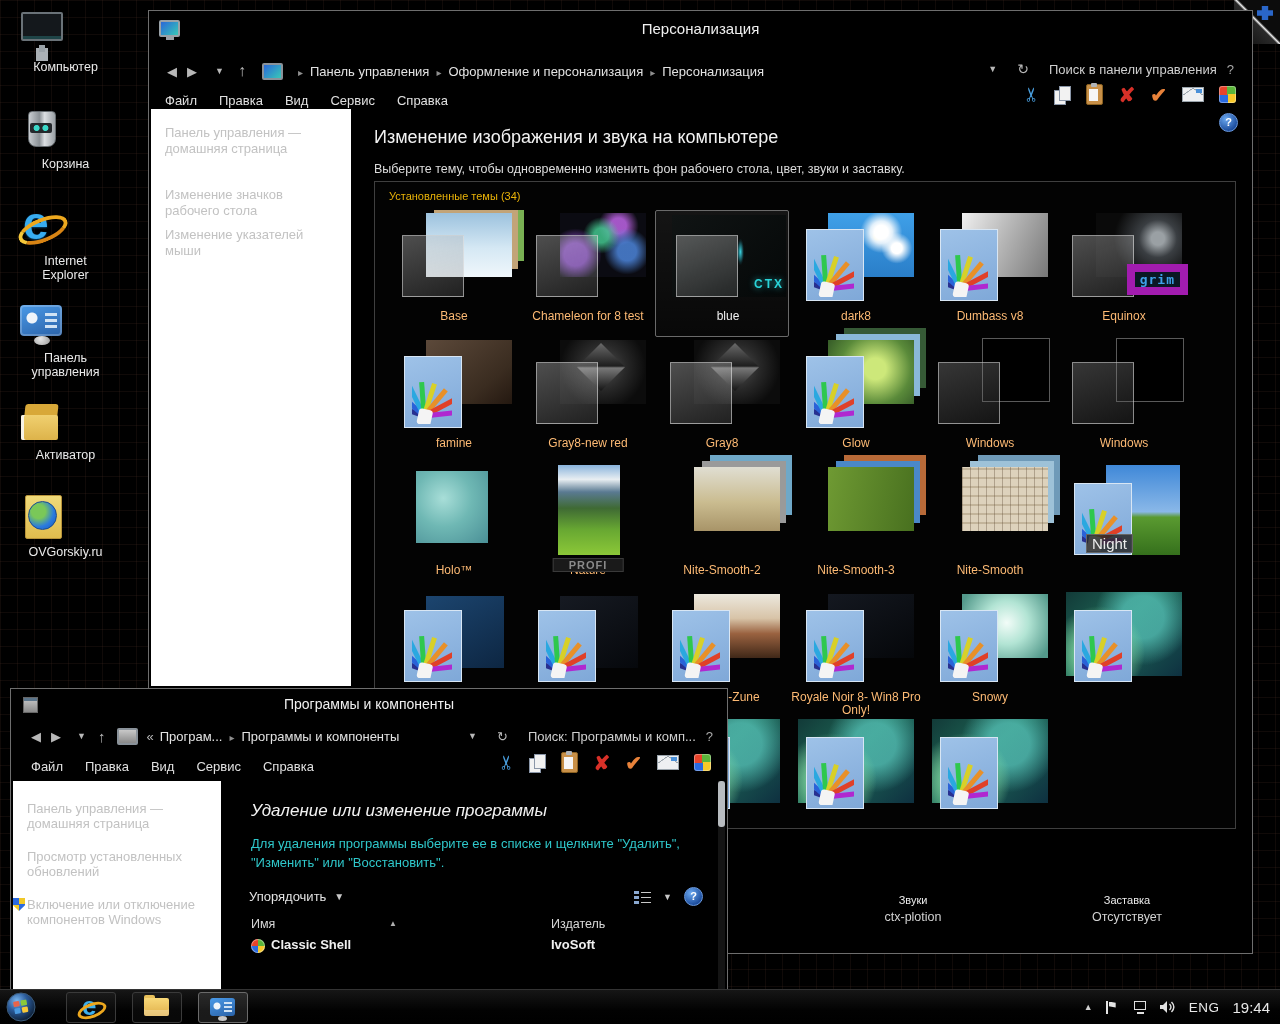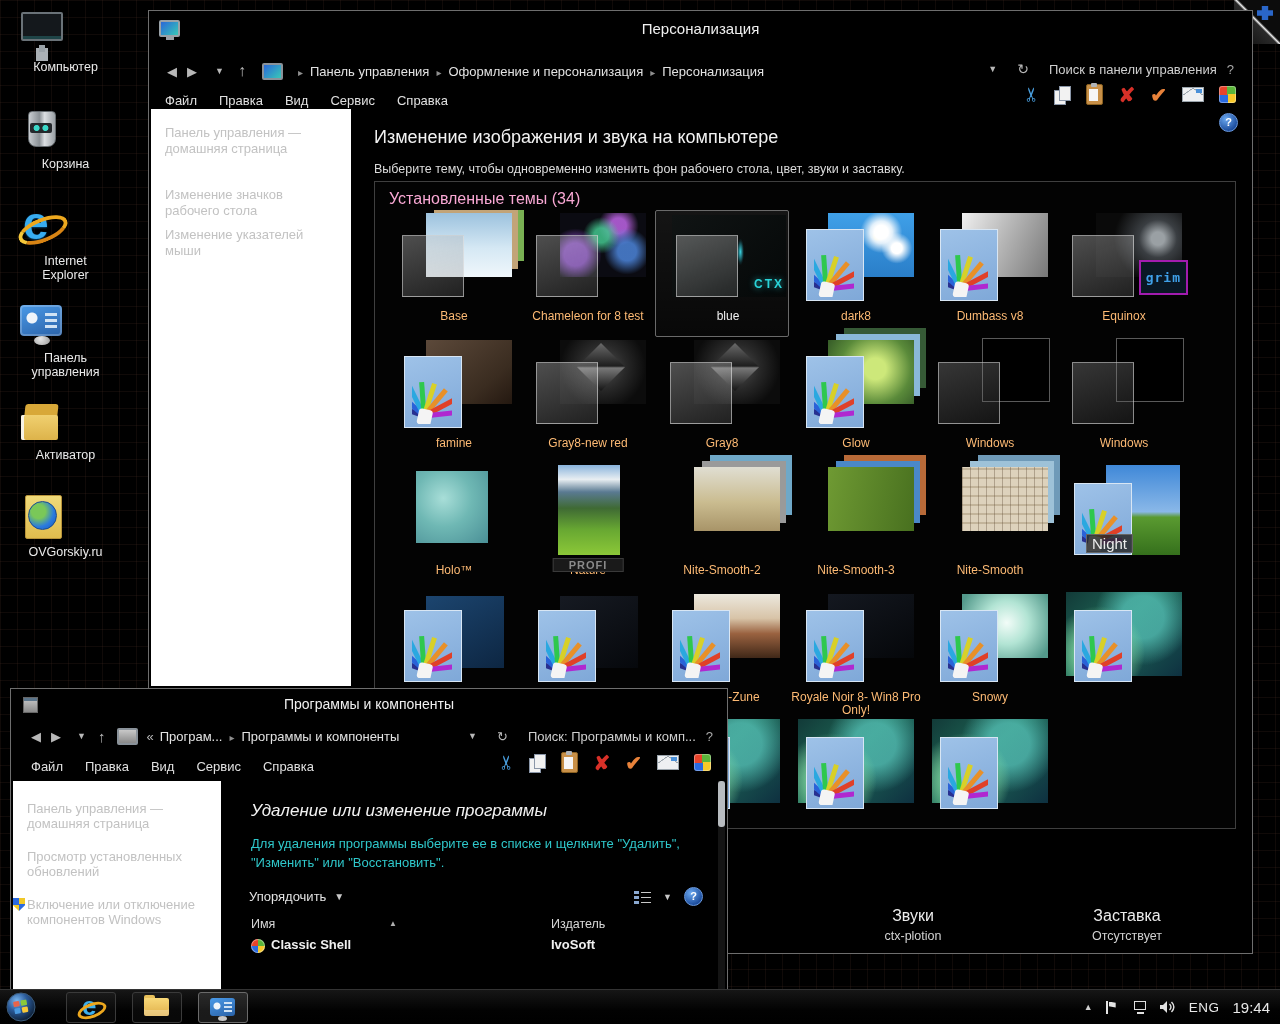--- a/index.html
+++ b/index.html
@@ -97,21 +97,21 @@
 
   .pers-sidebar{position:absolute;left:2px;top:98px;width:200px;height:577px;background:#fff;padding:0 14px;box-sizing:border-box;}
   .pers-sidebar .sb-link{color:#c2c2c2;font-size:13px;line-height:16px;cursor:default;}
   .pers-sidebar .sb-link:nth-child(1){margin-top:16px;}
   .pers-sidebar .sb-link:nth-child(2){margin-top:30px;}
   .pers-sidebar .sb-link:nth-child(3){margin-top:8px;}
 
   .pers-heading{position:absolute;left:225px;top:116px;font-size:18px;color:#f2f2f2;}
   .pers-sub{position:absolute;left:225px;top:151px;font-size:12.5px;color:#dcdcdc;}
   .themes-panel{position:absolute;left:225px;top:170px;width:862px;height:648px;border:1px solid #3f3f3f;background:#030303;box-sizing:border-box;overflow:hidden;}
-  .group-label{position:absolute;left:14px;top:8px;font-size:16px;color:#f9a8d4;text-align:center;}
+  .group-label{position:absolute;left:14px;top:8px;font-size:11px;color:#eab308;text-align:center;}
   .themes-grid{position:absolute;left:12px;top:28px;width:830px;height:620px;display:flex;flex-wrap:wrap;align-content:flex-start;overflow:hidden;}
 
   .theme{width:134px;height:127px;display:flex;flex-direction:column;align-items:center;border:1px solid transparent;border-radius:2px;box-sizing:border-box;cursor:default;}
   .theme.selected{border-color:#6a6a6a;background:linear-gradient(180deg,rgba(255,255,255,.07),rgba(255,255,255,.02));padding-left:12px;}
   .thumb{position:relative;width:128px;height:96px;}
   .tname{margin-top:3px;font-size:12px;color:#fdba74;text-align:center;line-height:13px;max-height:27px;overflow:hidden;}
   .theme.selected .tname{color:#f0f0f0;}
   .b1{position:absolute;right:6px;top:2px;width:86px;height:64px;}
   .pane{position:absolute;left:12px;bottom:10px;width:60px;height:60px;background:linear-gradient(160deg,rgba(200,200,200,.38),rgba(110,110,110,.28));border:1px solid rgba(225,225,225,.55);z-index:2;}
   .fan{position:absolute;left:22px;bottom:10px;z-index:3;display:none;}
@@ -129,21 +129,21 @@
   .t-blue .b1{left:8px;top:4px;width:114px;height:82px;right:auto;
       background:radial-gradient(ellipse 5px 18px at 60% 45%,rgba(60,220,235,.95),rgba(20,80,90,.35) 60%,transparent 75%),linear-gradient(135deg,#101414,#050808);}
   .t-blue .badge{right:8px;bottom:16px;color:#2ad4d8;font-weight:bold;font-size:12px;letter-spacing:2px;text-shadow:0 0 6px rgba(42,212,216,.8);}
   .t-dark8 .b1{background:
       radial-gradient(circle at 62% 30%,#fff 10%,rgba(255,255,255,.85) 16%,transparent 30%),
       radial-gradient(circle at 80% 55%,#fff 7%,transparent 20%),
       radial-gradient(circle at 58% 36%,#f8d838 4%,transparent 9%),
       linear-gradient(180deg,#3fa0e8,#2a7ec8);}
   .t-dumbass .b1{background:linear-gradient(115deg,#f0f0f0,#b8b8b8 45%,#787878 100%);}
   .t-equinox .b1{background:radial-gradient(circle at 72% 40%,#9aa0a4 0 9%,#3a3e42 26%,#0a0a0a 60%),#050505;}
-  .t-equinox .badge{right:0;bottom:12px;color:#3fa0e8;background:#0a1824;border:2px solid #a21caf;font-weight:bold;font-size:13px;letter-spacing:1px;padding:8px 5px;font-family:"DejaVu Sans Mono",monospace;}
+  .t-equinox .badge{right:0;bottom:12px;color:#3fa0e8;background:#0a1824;border:8px solid #a21caf;font-weight:bold;font-size:13px;letter-spacing:1px;padding:0 5px;font-family:"DejaVu Sans Mono",monospace;}
   .t-famine .b1{background:linear-gradient(140deg,#5c493a 0%,#3a2c20 70%,#241810 100%);}
   .t-gray8 .b1{background:radial-gradient(circle at 50% 42%,#505050 0%,#282828 40%,#0c0c0c 75%),#0a0a0a;}
   .t-gray8 .b1::after{content:"";position:absolute;left:28%;top:16%;width:34px;height:34px;transform:rotate(45deg);
       background:linear-gradient(135deg,#6a6a6a,#1e1e1e 48%,#787878 52%,#141414);}
   .t-glow .b1{background:radial-gradient(circle at 55% 45%,#cde87a 0 18%,#5a8a3a 60%,#2e5224 100%);box-shadow:7px -7px 0 -1px #8ab8d8,14px -14px 0 -2px #365a36;}
   .t-winblack .b1{right:4px;top:0;width:66px;height:62px;background:#000;border:1px solid #5a5a5a;}
   .t-winblack .pane{background:linear-gradient(160deg,rgba(150,150,150,.35),rgba(60,60,60,.3));}
   .t-holomod .b1{background:linear-gradient(180deg,#3f9aee 0%,#8ec6f2 70%,#c8e2f6 100%);}
   .t-holomod .b1::after{content:"";position:absolute;right:24px;top:14px;width:18px;height:8px;background:#2e8a3a;box-shadow:2px 12px 0 -1px #2e8a3a;}
   .t-holomod .pane{background:linear-gradient(180deg,#35a0f0,#2a88dc);border-color:#8ec8f4;width:52px;height:72px;}
@@ -165,21 +165,21 @@
       radial-gradient(circle at 66% 30%,rgba(90,200,190,.7) 0 22%,transparent 50%),
       linear-gradient(135deg,#123a38 0%,#1f6a58 45%,#0e3040 100%);}
 
   
   .bottom-items{position:absolute;left:0;top:830px;right:0;height:110px;}
   .bitem{position:absolute;width:160px;display:flex;flex-direction:column;align-items:center;cursor:default;}
   .bitem.pos0{left:684px;}
   .bitem.pos1{left:898px;}
   .bicon{width:52px;height:52px;position:relative;}
   .bicon::before,.bicon::after{content:"";position:absolute;}
-  .blabel{margin-top:14px;font-size:16px;color:#ececec;}
+  .blabel{margin-top:1px;font-size:11px;color:#ececec;}
   .bvalue{margin-top:4px;font-size:12.5px;color:#d2d2d2;}
 
   
   #prog{left:10px;top:688px;width:718px;height:322px;z-index:20;}
   #prog .title{top:7px;font-size:14px;}
   #prog .navbar{top:34px;height:26px;left:20px;right:14px;}
   #prog .menubar{left:20px;top:70px;}
   #prog .toolstrip{right:16px;top:62px;}
   .prog-sidebar{position:absolute;left:2px;top:92px;width:208px;bottom:14px;background:#fff;padding:20px 12px 0 14px;box-sizing:border-box;display:flex;flex-direction:column;gap:18px;}
   .prog-sidebar .sb-item{color:#c2c2c2;font-size:13px;line-height:15px;position:relative;cursor:default;}

